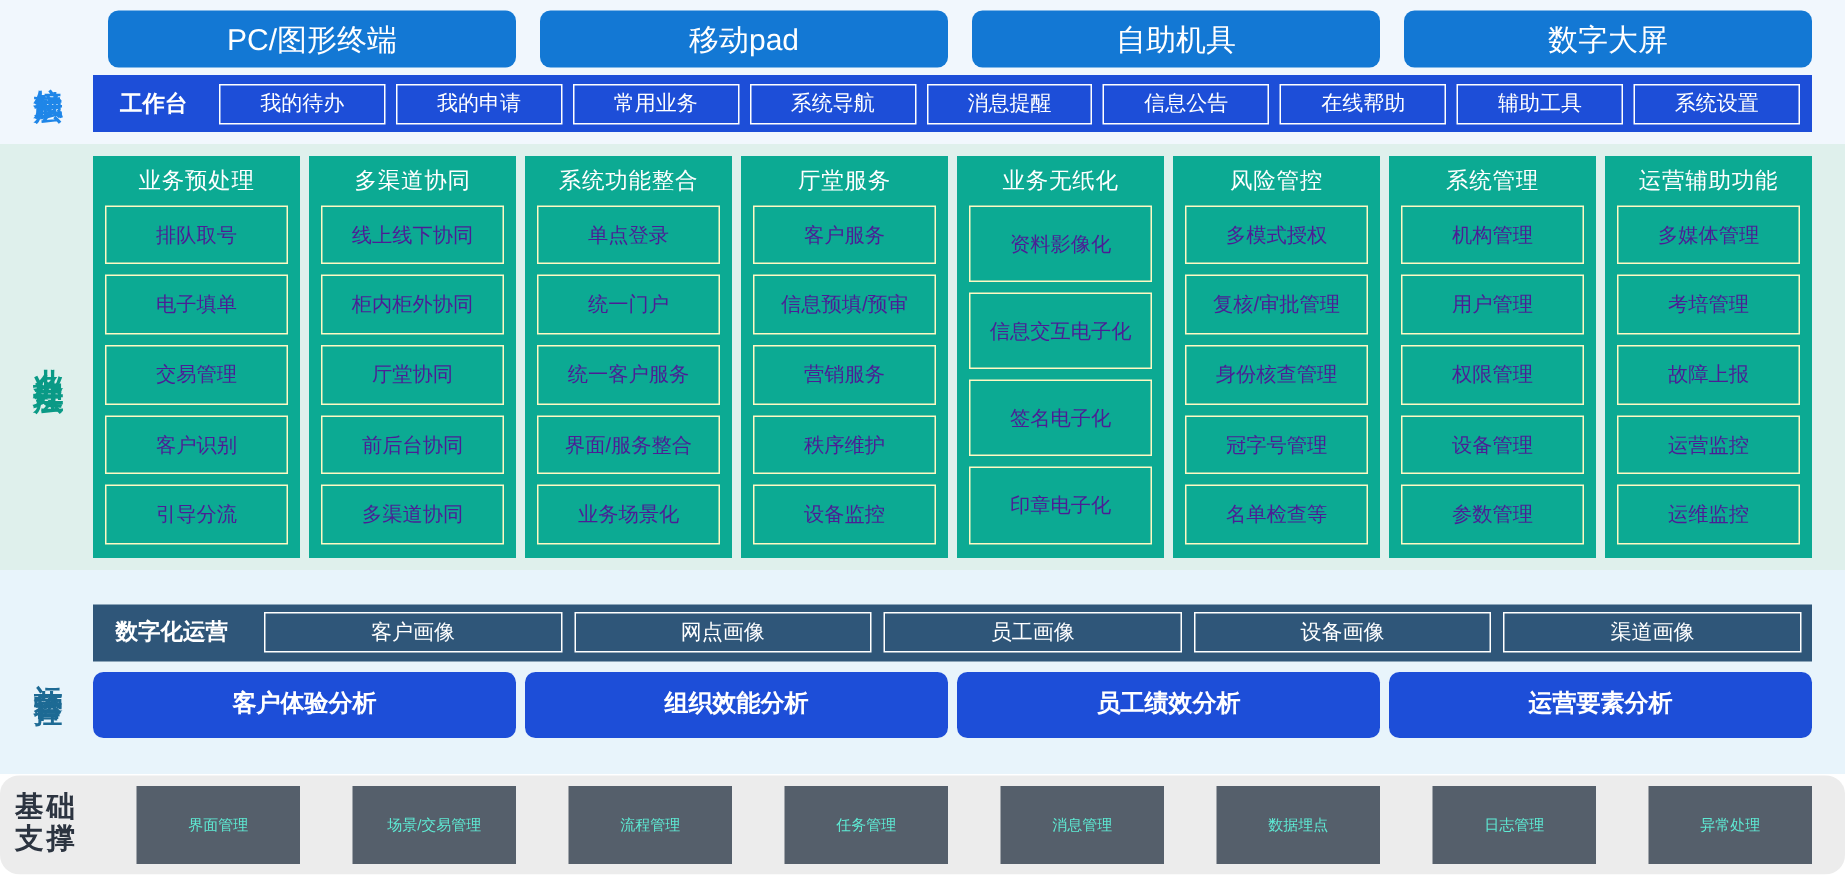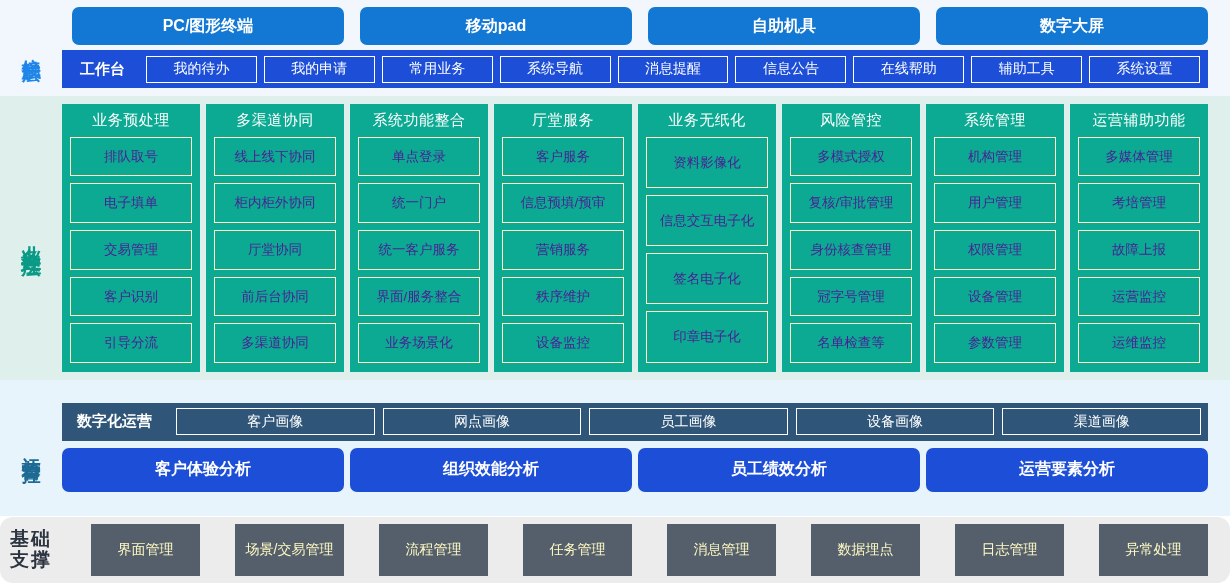--- a/index.html
+++ b/index.html
@@ -67,22 +67,22 @@
   #channel-row {
     display: flex;
     gap: 6px;
     height: 38px;
   }
   .channel-card {
     flex: 1 1 0;
     background: #1378d4;
     border-radius: 7px;
     color: #ffffff;
-    font-size: 16px;
-    font-weight: bold;
+    font-size: 20px;
+    font-weight: normal;
     display: flex;
     align-items: center;
     justify-content: center;
     margin-left: 10px;
   }
   #workbench-row {
     height: 38px;
     background: #1d4ed8;
     display: flex;
     align-items: center;
@@ -238,22 +238,22 @@
     align-items: center;
     line-height: 1.1;
   }
   #base-body {
     flex-direction: row;
     gap: 6px;
   }
   .base-item {
     flex: 1 1 0;
     background: #555f6b;
-    color: #fef9c3;
-    font-size: 14px;
+    color: #5eead4;
+    font-size: 10px;
     display: flex;
     align-items: center;
     justify-content: center;
     box-sizing: border-box;
     white-space: nowrap;
     margin-left: 29px;
   }
 </style>
 </head>
 <body>

